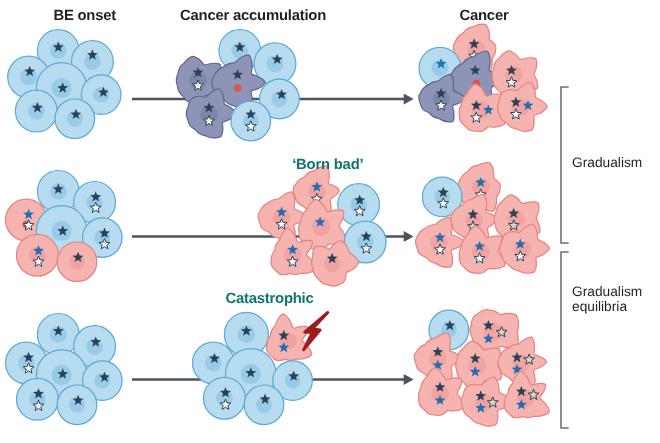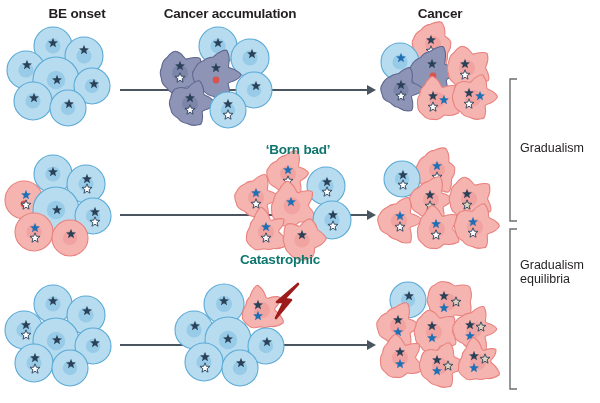--- a/index.html
+++ b/index.html
@@ -451,14 +451,14 @@
       <svg width="14" height="162">
         <path d="M9,1 L2,1 L2,161 L9,161" fill="none" stroke="#6d6d6d" stroke-width="1.4"></path>
       </svg>
     </div>
     <div class="bracket-label" style="left: 520px; top: 258px;">Gradualism
 equilibria</div>
     <div class="col-title" style="left: 22px; top: 6px; width: 110px;">BE onset</div>
     <div class="col-title" style="left: 140px; top: 6px; width: 180px;">Cancer accumulation</div>
     <div class="col-title" style="left: 385px; top: 6px; width: 110px;">Cancer</div>
     <div class="row-title" style="left: 238px; top: 142px; width: 120px;">‘Born bad’</div>
-    <div class="row-title" style="left: 170px; top: 252px; width: 150px; text-align: right;">Catastrophic</div>
+    <div class="row-title" style="left: 170px; top: 263px; width: 150px;">Catastrophic</div>
   </div>
 
 </body></html>

